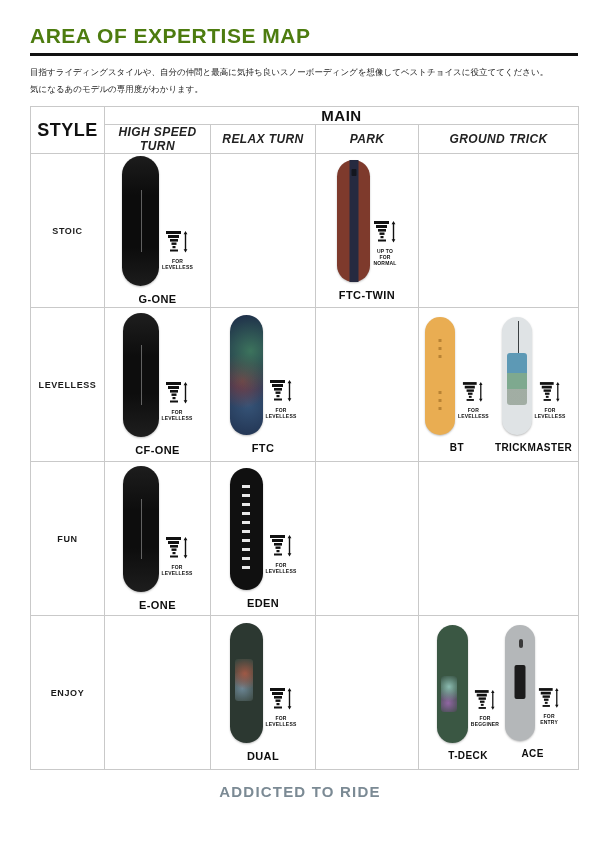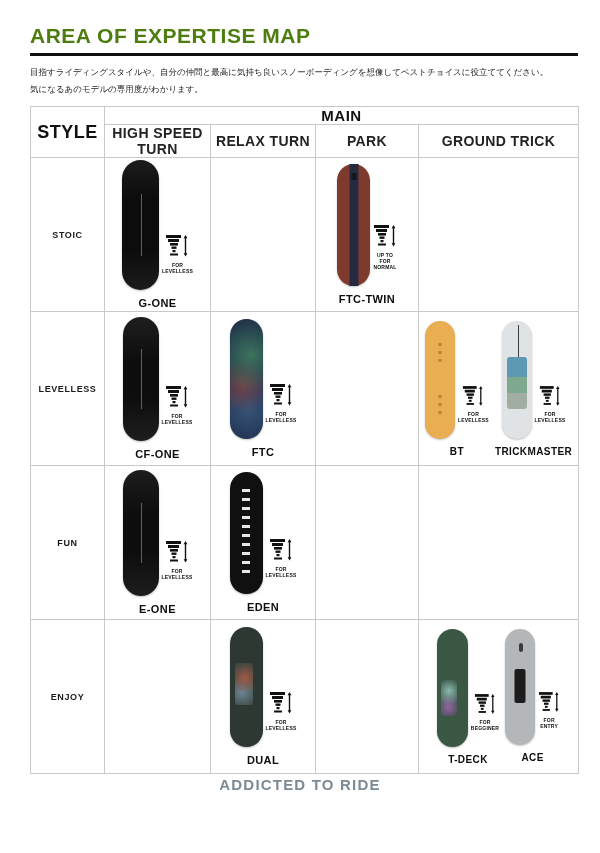--- a/index.html
+++ b/index.html
@@ -17,21 +17,21 @@
   table.map{border-collapse:collapse;table-layout:fixed;margin:10px 0 0 30px;width:548px;}
   .map col.c-style{width:74px;}
   .map col.c-hst{width:106px;}
   .map col.c-rt{width:105px;}
   .map col.c-park{width:103px;}
   .map col.c-gt{width:160px;}
   .map th,.map td{border:1px solid #c9c9c9;padding:0;background:#fff;}
   .map thead th{text-align:center;vertical-align:middle;}
   th.h-style{font-size:18px;font-weight:bold;letter-spacing:.5px;}
   th.h-main{font-size:15px;font-weight:bold;height:17px;letter-spacing:.5px;}
-  th.h-col{font-size:14px;font-weight:bold;height:16px;letter-spacing:.4px;color:#222;}
+  th.h-col{font-size:12px;font-weight:bold;height:16px;letter-spacing:.4px;color:#222;font-style:italic;}
   .map tbody tr{height:154px;}
   th.rowlab{font-size:9px;font-weight:bold;letter-spacing:.6px;color:#1a1a1a;
     text-align:center;vertical-align:middle;}
   td.cell{vertical-align:middle;text-align:center;}
   .cellwrap{display:flex;justify-content:center;align-items:flex-start;gap:6px;}
 
   
   .bblock{display:flex;flex-direction:column;align-items:center;}
   .fig{display:flex;align-items:flex-end;}
   .lvl{display:flex;flex-direction:column;align-items:center;margin:0 0 16px 3px;}
@@ -84,21 +84,21 @@
     radial-gradient(circle at 50% 30%,rgba(150,200,190,.9),transparent 55%),
     radial-gradient(circle at 45% 75%,rgba(170,110,190,.8),transparent 55%),
     rgba(46,70,54,.9);filter:blur(.5px);}
   .bd-ace{width:30px;height:116px;background:#b4b7b9;}
   .bd-ace::before{content:"";position:absolute;left:46%;top:14px;width:4px;height:9px;
     background:#3a3a3a;border-radius:2px;}
   .bd-ace::after{content:"";position:absolute;left:50%;transform:translateX(-50%);
     top:40px;width:11px;height:34px;background:#1c1c1c;border-radius:2px;}
 
   
-  .footer{text-align:center;margin-top:2px;font-size:15px;font-weight:bold;
+  .footer{text-align:center;margin-top:13px;font-size:15px;font-weight:bold;
     letter-spacing:1.2px;color:#7b8a94;}
 </style>
 </head>
 <body>
 
 <div class="page">
 
   <div class="hdr">
     <div class="title">AREA OF EXPERTISE MAP</div>
     <div class="rule"></div>

